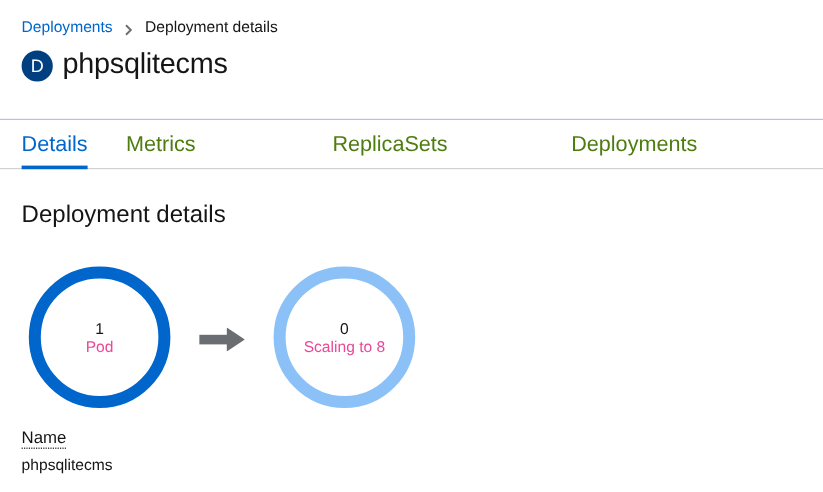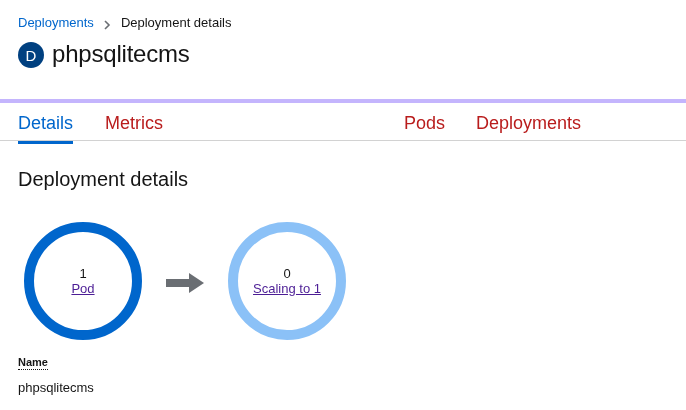--- a/index.html
+++ b/index.html
@@ -15,46 +15,46 @@
   .title-row { position: absolute; left: 18px; top: 40px; display: flex; align-items: center; }
   .badge {
     width: 26px; height: 26px; border-radius: 50%; background: #004080; color: #fff;
     font-size: 15px; display: flex; align-items: center; justify-content: center; margin-right: 8px;
     margin-top: 2px;
   }
   .page-title { font-size: 24px; font-weight: 500; letter-spacing: -0.2px; }
 
   .tabs {
     position: absolute; left: 0; top: 99px; width: 686px; height: 42px;
-    border-top: 4px solid #c4b5fd; border-bottom: 1px solid #d2d2d2; box-sizing: border-box; text-align: center;
+    border-top: 1px solid #c4b5fd; border-bottom: 1px solid #d2d2d2; box-sizing: border-box; text-align: center;
   }
   .tab {
-    position: absolute; top: 0; height: 40px; line-height: 40px; font-size: 18px; color: #b91c1c;
+    position: absolute; top: 0; height: 40px; line-height: 40px; font-size: 18px; color: #4d7c0f;
     cursor: pointer; white-space: nowrap;
   }
   .tab.active { color: #0066cc; }
   .tab.active::after {
     content: ""; position: absolute; left: 0; right: 0; bottom: -1px; height: 3px; background: #0066cc;
   }
 
   .section-title { position: absolute; left: 18px; top: 168px; font-size: 20px; font-weight: 500; }
 
   .donut {
     position: absolute; width: 118px; height: 118px; border-radius: 50%; box-sizing: border-box;
     display: flex; flex-direction: column; align-items: center; justify-content: center;
   }
   .donut.current { left: 24px; top: 222px; border: 10px solid #0066cc; }
   .donut.target { left: 228px; top: 222px; border: 10px solid #8bc1f7; }
   .donut .count { font-size: 13px; color: #151515; line-height: 15px; }
-  .donut .label { font-size: 13px; color: #4c1d95; line-height: 15px; text-decoration: underline; }
+  .donut .label { font-size: 13px; color: #ec4899; line-height: 15px; }
 
   .arrow { position: absolute; left: 166px; top: 273px; width: 38px; height: 20px; }
 
   .name-label {
-    position: absolute; left: 18px; top: 356px; font-size: 11px; font-weight: 700;
+    position: absolute; left: 18px; top: 356px; font-size: 14px; font-weight: 400;
     border-bottom: 1px dotted #151515; padding-bottom: 1px;
   }
   .name-value { position: absolute; left: 18px; top: 380px; font-size: 13px; }
 </style>
 </head>
 <body>
 
 <nav class="breadcrumb">
   <a href="#">Deployments</a>
   <span class="sep">
@@ -66,35 +66,35 @@
 </nav>
 
 <div class="title-row">
   <span class="badge">D</span>
   <h1 class="page-title" style="margin:0">phpsqlitecms</h1>
 </div>
 
 <div class="tabs">
   <div class="tab active" style="left:18px">Details</div>
   <div class="tab" style="left:105px">Metrics</div>
-  <div class="tab" style="left:404px">Pods</div>
+  <div class="tab" style="left:277px">ReplicaSets</div>
   <div class="tab" style="left:476px">Deployments</div>
 </div>
 
 <h2 class="section-title" style="margin:0">Deployment details</h2>
 
 <div class="donut current">
   <span class="count">1</span>
   <span class="label">Pod</span>
 </div>
 
 <svg class="arrow" viewBox="0 0 38 20">
   <rect x="0" y="6" width="24" height="8" fill="#6a6e73"></rect>
   <polygon points="23,0 38,10 23,20" fill="#6a6e73"></polygon>
 </svg>
 
 <div class="donut target">
   <span class="count">0</span>
-  <span class="label">Scaling to 1</span>
+  <span class="label">Scaling to 8</span>
 </div>
 
 <div class="name-label">Name</div>
 <div class="name-value">phpsqlitecms</div>
 
 </body></html>

